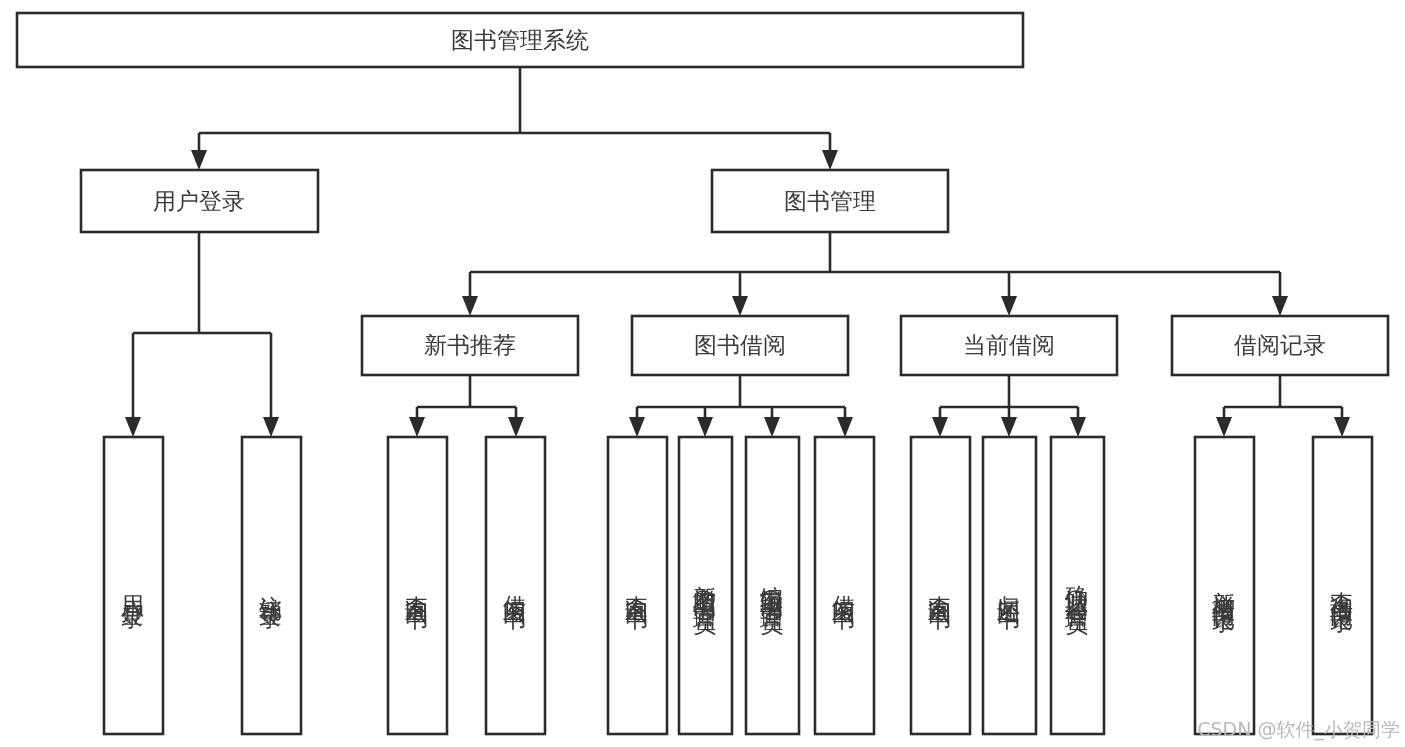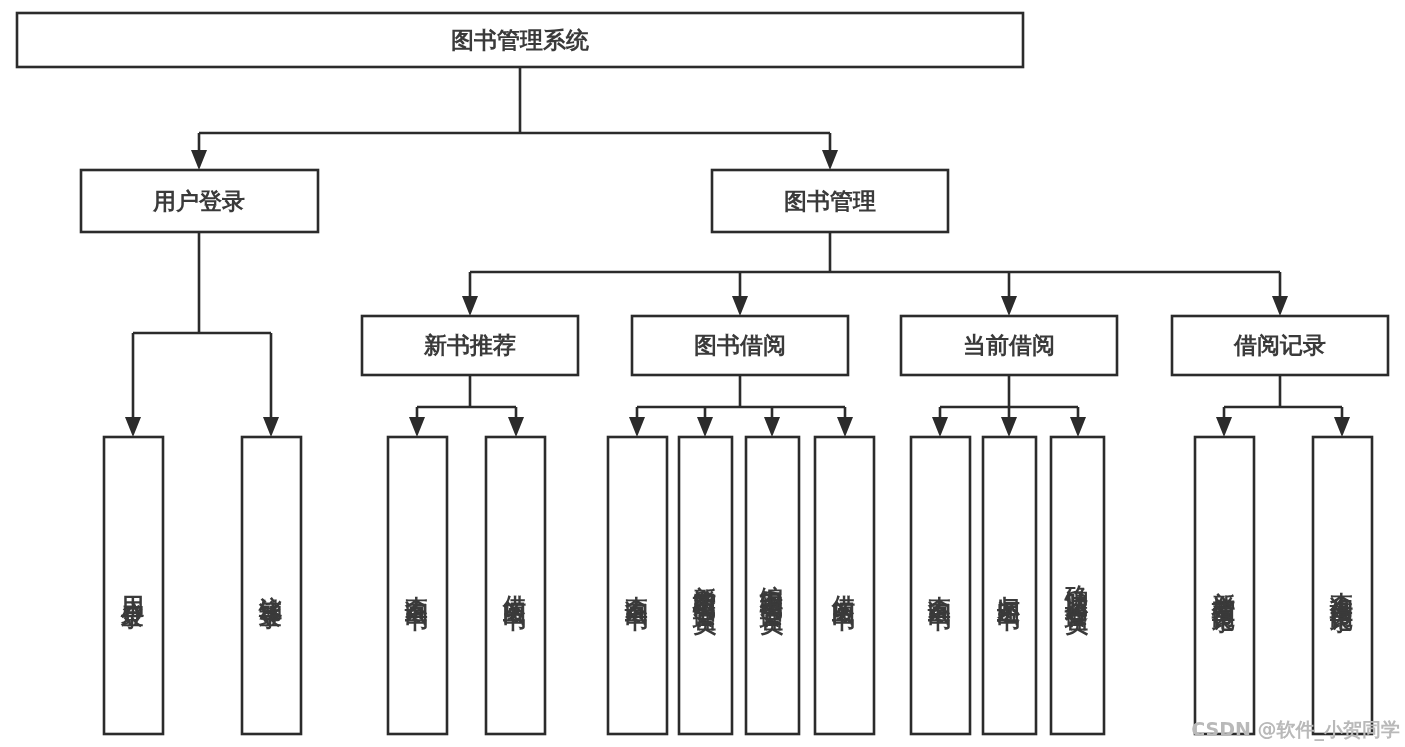--- a/index.html
+++ b/index.html
@@ -11,21 +11,20 @@
     width: 1405px;
     height: 747px;
     font-family: "DejaVu Sans", "Liberation Sans", sans-serif;
     overflow: hidden;
     position: relative;
   }
   #diagram-root {
     position: relative;
     width: 1405px;
     height: 747px;
-    font-weight: bold;
   }
   svg.diagram {
     position: absolute;
     left: 0;
     top: 0;
     width: 1405px;
     height: 747px;
     display: block;
   }
   .node-rect {

